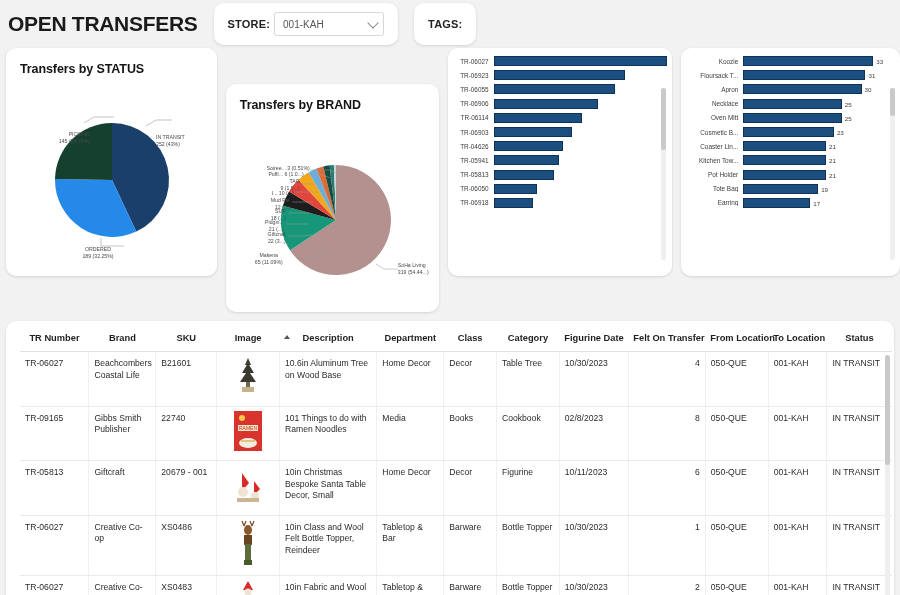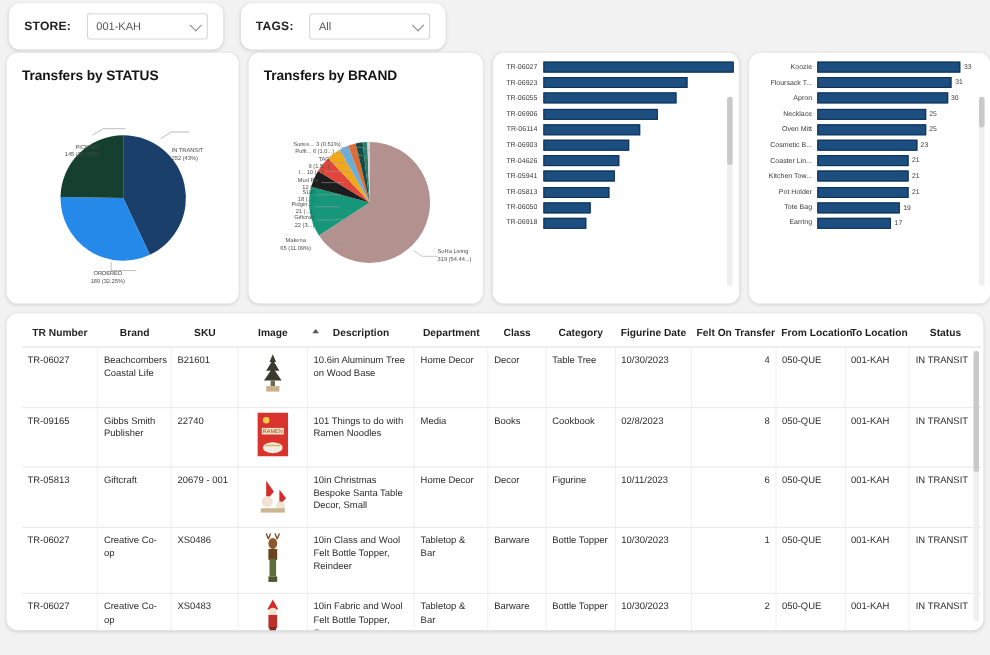--- a/index.html
+++ b/index.html
@@ -18,21 +18,21 @@
     height: 48px; padding: 0 0 0 8px; gap: 16px;
   }
   .app-title {
     font-size: 21px; font-weight: bold; color: #1a1a1a;
     letter-spacing: -0.3px; white-space: nowrap;
   }
   .filter-card {
     background: #fff; border-radius: 10px;
     box-shadow: 0 1px 3px rgba(0,0,0,0.13);
     height: 42px; display: flex; align-items: center;
-    padding: 0 14px; gap: 14px;
+    padding: 0 14px; gap: 4px;
   }
   .filter-label {
     font-size: 11px; font-weight: bold; color: #222;
     letter-spacing: 0.2px; white-space: nowrap;
   }
   .select-box {
     position: relative; width: 110px; height: 24px;
     border: 1px solid #d7d7d7; border-radius: 3px;
     background: #fff; display: flex; align-items: center;
     padding: 0 20px 0 8px;
@@ -51,21 +51,21 @@
   .card {
     background: #fff; border-radius: 10px;
     box-shadow: 0 1px 3px rgba(0,0,0,0.13);
     height: 228px; position: relative; overflow: hidden;
   }
   .card-title {
     font-size: 12.5px; font-weight: bold; color: #141414;
     padding: 14px 0 0 14px; letter-spacing: -0.1px;
   }
   .c-status { width: 212px; }
-  .c-brand  { width: 214px; }
+  .c-brand  { width: 214px; margin-top: 36px; }
   .c-tr     { width: 226px; }
   .c-cat    { width: 220px; }
 
   
   .pie-wrap { position: relative; width: 100%; height: 192px; }
   .pie-svg { position: absolute; left: 0; top: 0; }
   .pie-label {
     position: absolute; font-size: 5.2px; color: #4a4a4a;
     line-height: 1.35; white-space: nowrap;
   }
@@ -138,35 +138,32 @@
     background: #c9c9c9; border-radius: 3px;
   }
   .thumb { display: inline-block; }
 </style>
 </head>
 <body>
 
 <div class="app">
 
   <div class="header">
+    <div class="app-title">OPEN TRANSFERS</div>
 
     <div class="filter-card">
       <span class="filter-label">STORE:</span>
       <div class="select-box">
         <span class="select-value">001-KAH</span>
         <span class="chev"></span>
       </div>
     </div>
 
     <div class="filter-card">
       <span class="filter-label">TAGS:</span>
-      <div class="select-box">
-        <span class="select-value">All</span>
-        <span class="chev"></span>
-      </div>
     </div>
   </div>
 
   <div class="chart-row">
 
     <div class="card c-status">
       <div class="card-title">Transfers by STATUS</div>
       <div class="pie-wrap">
         <svg class="pie-svg" width="212" height="192" viewBox="0 0 212 192">
           <g id="status-slices">

